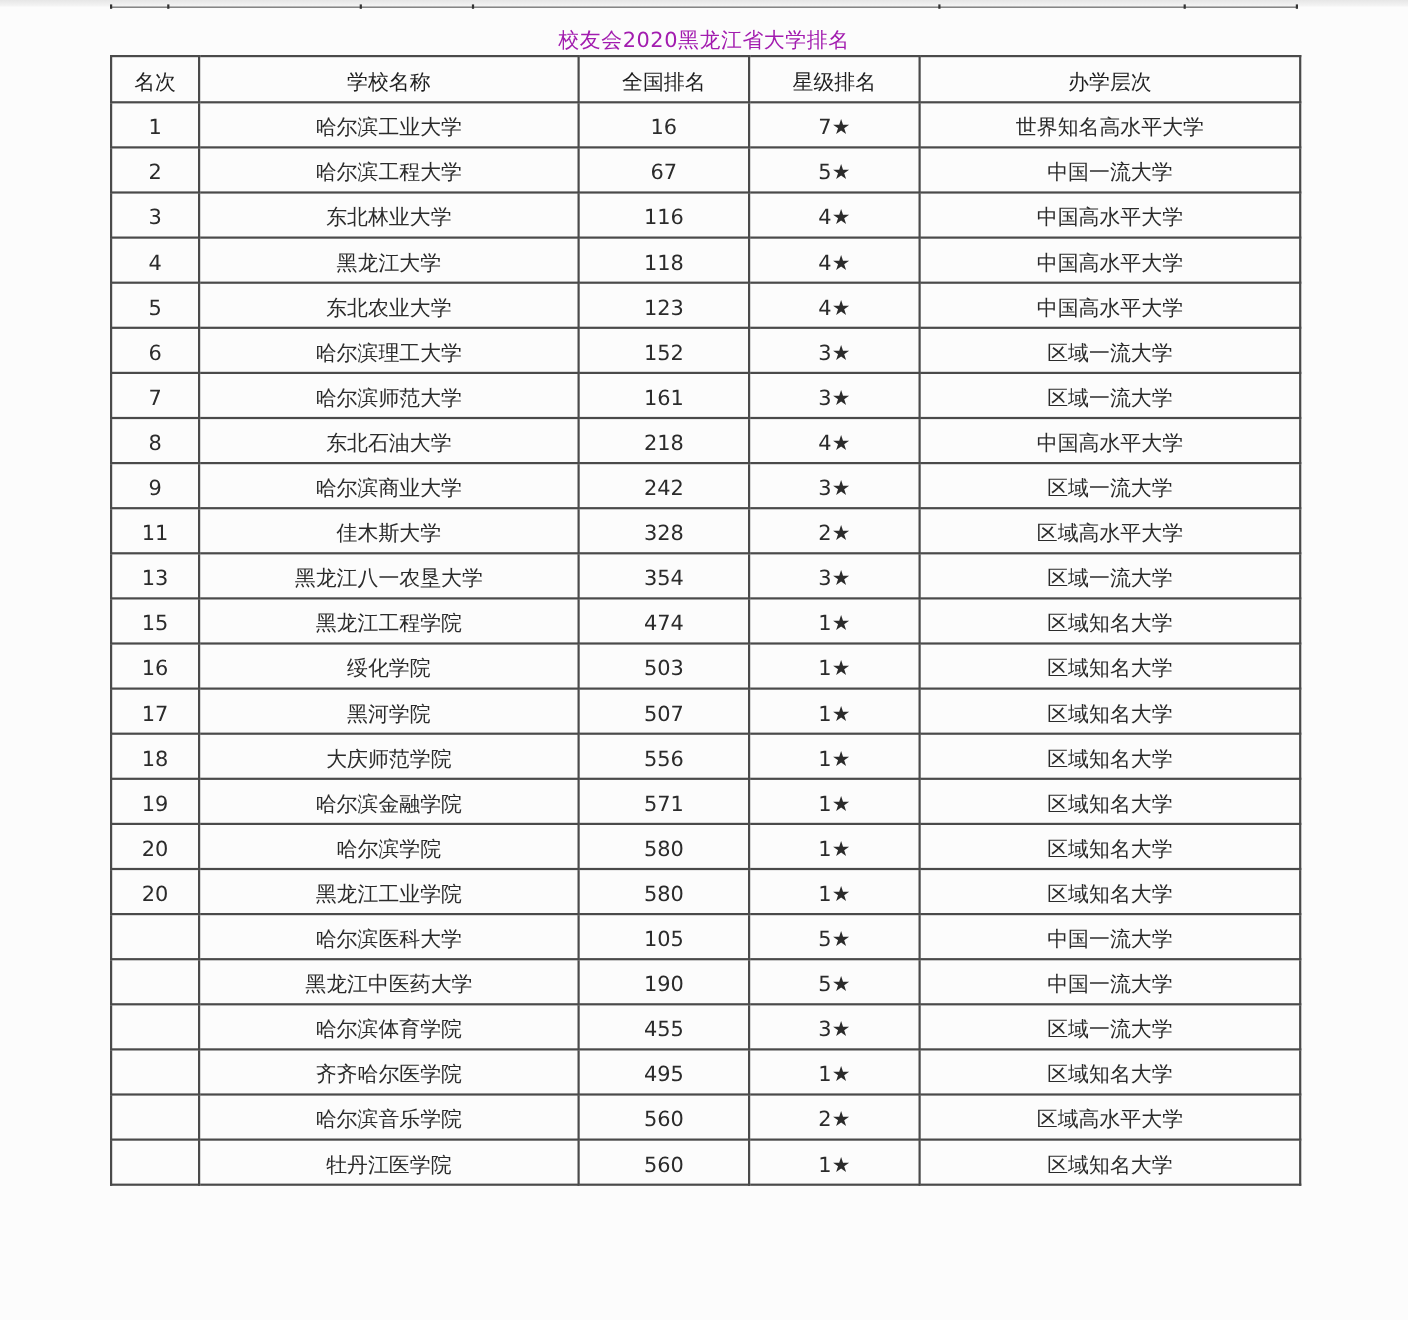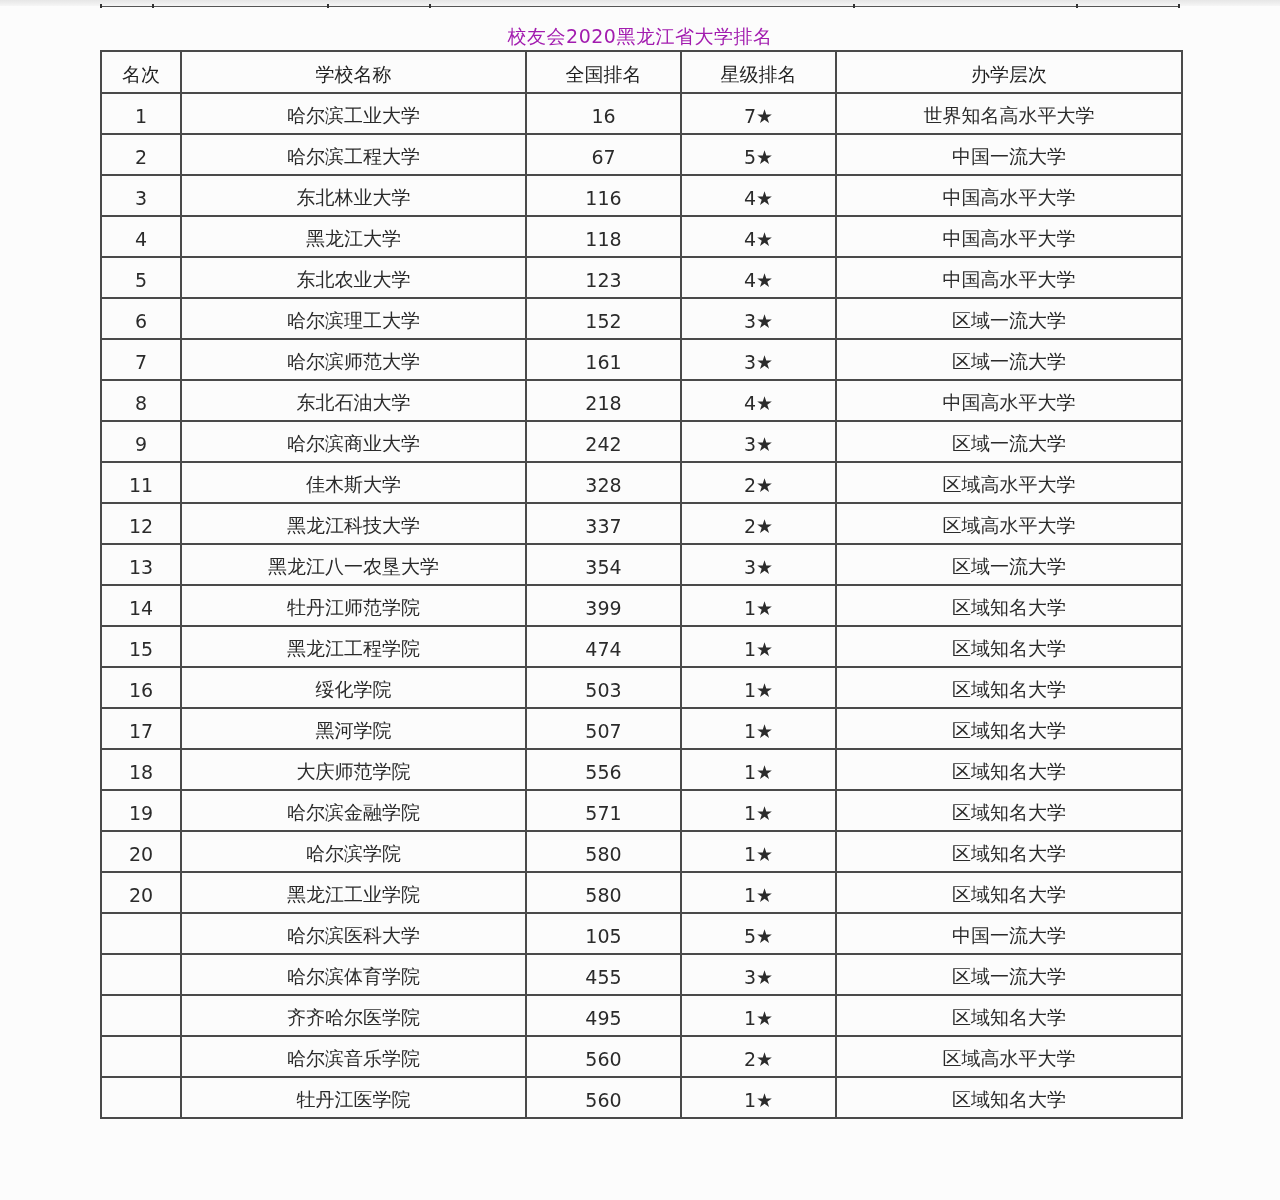--- a/index.html
+++ b/index.html
@@ -153,39 +153,25 @@
           <td>区域一流大学</td>
         </tr>
         <tr>
           <td>11</td>
           <td>佳木斯大学</td>
           <td>328</td>
           <td>2★</td>
           <td>区域高水平大学</td>
         </tr>
         <tr>
-          <td>12</td>
-          <td>黑龙江科技大学</td>
-          <td>337</td>
-          <td>2★</td>
-          <td>区域高水平大学</td>
-        </tr>
-        <tr>
           <td>13</td>
           <td>黑龙江八一农垦大学</td>
           <td>354</td>
           <td>3★</td>
           <td>区域一流大学</td>
-        </tr>
-        <tr>
-          <td>14</td>
-          <td>牡丹江师范学院</td>
-          <td>399</td>
-          <td>1★</td>
-          <td>区域知名大学</td>
         </tr>
         <tr>
           <td>15</td>
           <td>黑龙江工程学院</td>
           <td>474</td>
           <td>1★</td>
           <td>区域知名大学</td>
         </tr>
         <tr>
           <td>16</td>
@@ -231,20 +217,27 @@
         </tr>
         <tr>
           <td></td>
           <td>哈尔滨医科大学</td>
           <td>105</td>
           <td>5★</td>
           <td>中国一流大学</td>
         </tr>
         <tr>
           <td></td>
+          <td>黑龙江中医药大学</td>
+          <td>190</td>
+          <td>5★</td>
+          <td>中国一流大学</td>
+        </tr>
+        <tr>
+          <td></td>
           <td>哈尔滨体育学院</td>
           <td>455</td>
           <td>3★</td>
           <td>区域一流大学</td>
         </tr>
         <tr>
           <td></td>
           <td>齐齐哈尔医学院</td>
           <td>495</td>
           <td>1★</td>

